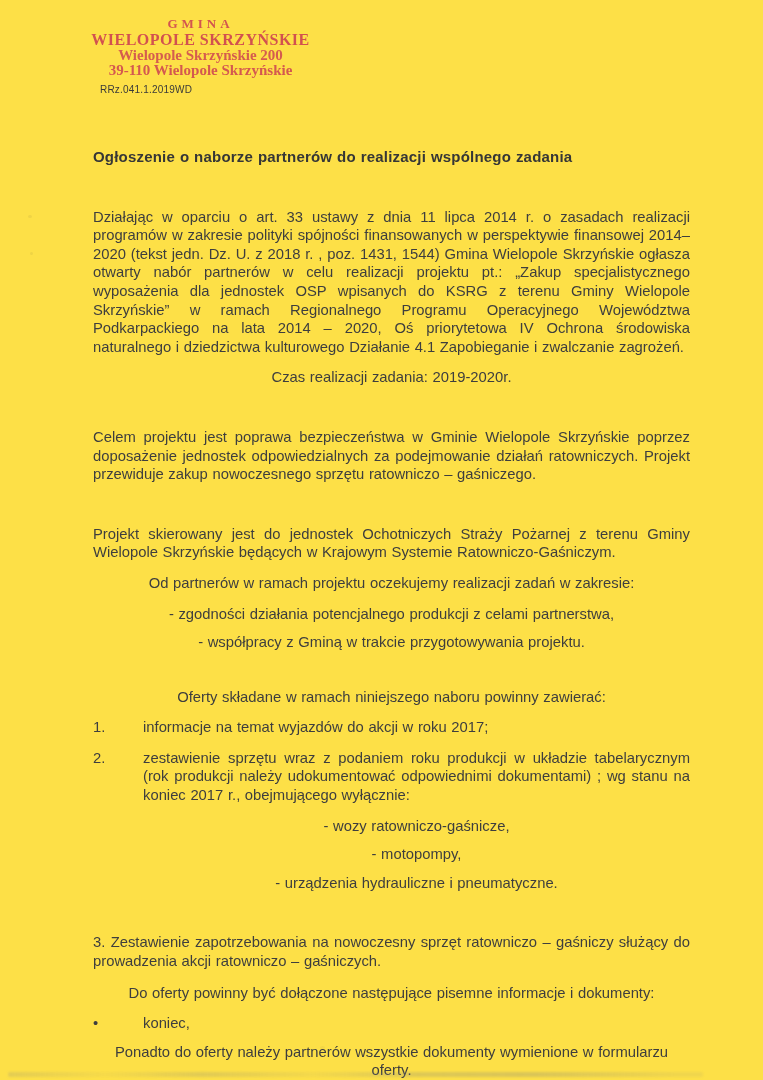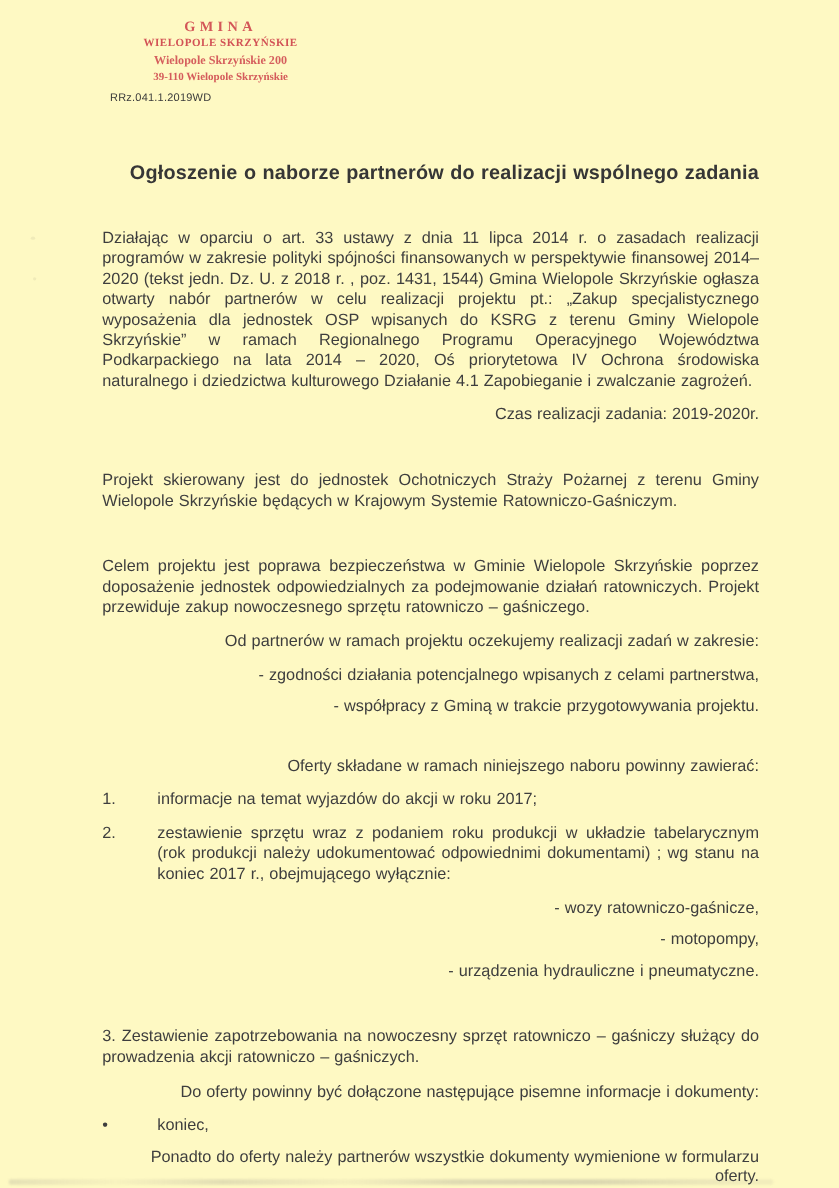--- a/index.html
+++ b/index.html
@@ -1,53 +1,53 @@
 <!DOCTYPE html>
 <html lang="pl"><head>
 <meta charset="utf-8">
 <style>
   html,body{margin:0;padding:0;background:#e9e9e9;}
   .page{
     position:relative;
     width:763px;height:1080px;
     margin:0 auto;
-    background:#fef9c3;
+    background:#fde047;
     overflow:hidden;
     font-family:"Liberation Sans","DejaVu Sans",sans-serif;
     color:#3e3e3e;
   }
   
   .stamp{
     position:absolute;top:16px;left:78px;width:245px;
     text-align:center;
     font-family:"Liberation Serif","DejaVu Serif",serif;
     font-weight:bold;
     line-height:15px;
     user-select:none;
   }
   .stamp .s1{font-size:13px;letter-spacing:4px;opacity:.92;}
-  .stamp .s2{font-size:10px;letter-spacing:.5px;margin-top:1px;opacity:.95;}
-  .stamp .s3{font-size:11px;margin-top:1px;opacity:.88;}
-  .stamp .s4{font-size:10px;opacity:.9;}
+  .stamp .s2{font-size:16px;letter-spacing:.5px;margin-top:1px;opacity:.95;}
+  .stamp .s3{font-size:15px;margin-top:1px;opacity:.88;}
+  .stamp .s4{font-size:15px;opacity:.9;}
   .reference{
     position:absolute;top:84px;left:100px;
     font-size:10px;color:#3a3a3a;letter-spacing:.2px;
   }
   
   .doc-body{
     position:absolute;top:140px;left:93px;width:597px;
     font-size:14.8px;line-height:18.6px;word-spacing:.5px;
   }
   .doc-title{
-    text-align:right;font-weight:bold;font-size:18px;
+    text-align:left;font-weight:bold;font-size:15px;
     margin:8px 0 38px 0;letter-spacing:.2px;color:#363636;
   }
   p{margin:0 0 12px 0;}
   .just{text-align:justify;margin-top:41px;}
-  .plain{text-align:right;}
+  .plain{text-align:center;}
   .dash-item{margin:0 0 10px 0;}
   .section-gap{margin-top:36px;}
   .section-gap-sm{margin-top:13px;}
   .num-item{display:flex;margin:0 0 12px 0;}
   .num-item .num{flex:0 0 50px;}
   .num-item .txt{flex:1;text-align:justify;}
   .sub-list{margin-left:50px;margin-top:0;}
   .sub-list .dash-item{margin-bottom:10px;}
   .bullet-item{margin:0 0 10px 0;text-align:justify;}
   .bullet-item .bullet{display:inline-block;width:50px;}
@@ -81,27 +81,27 @@
   <div class="reference">RRz.041.1.2019WD</div>
 
   <div class="doc-body">
 
     <div class="doc-title">Ogłoszenie o naborze partnerów do realizacji wspólnego zadania</div>
 
     <p class="just">Działając w oparciu o art. 33 ustawy z dnia 11 lipca 2014 r. o zasadach realizacji programów w zakresie polityki spójności finansowanych w perspektywie finansowej 2014–2020 (tekst jedn. Dz. U. z 2018 r. , poz. 1431, 1544) Gmina Wielopole Skrzyńskie ogłasza otwarty nabór partnerów w celu realizacji projektu pt.: „Zakup specjalistycznego wyposażenia dla jednostek OSP wpisanych do KSRG z terenu Gminy Wielopole Skrzyńskie” w ramach Regionalnego Programu Operacyjnego Województwa Podkarpackiego na lata 2014 – 2020, Oś priorytetowa IV Ochrona środowiska naturalnego i dziedzictwa kulturowego Działanie 4.1 Zapobieganie i zwalczanie zagrożeń.</p>
 
     <p class="plain">Czas realizacji zadania: 2019-2020r.</p>
 
+    <p class="just">Celem projektu jest poprawa bezpieczeństwa w Gminie Wielopole Skrzyńskie poprzez doposażenie jednostek odpowiedzialnych za podejmowanie działań ratowniczych. Projekt przewiduje zakup nowoczesnego sprzętu ratowniczo – gaśniczego.</p>
+
     <p class="just">Projekt skierowany jest do jednostek Ochotniczych Straży Pożarnej z terenu Gminy Wielopole Skrzyńskie będących w Krajowym Systemie Ratowniczo-Gaśniczym.</p>
-
-    <p class="just">Celem projektu jest poprawa bezpieczeństwa w Gminie Wielopole Skrzyńskie poprzez doposażenie jednostek odpowiedzialnych za podejmowanie działań ratowniczych. Projekt przewiduje zakup nowoczesnego sprzętu ratowniczo – gaśniczego.</p>
 
     <p class="plain">Od partnerów w ramach projektu oczekujemy realizacji zadań w zakresie:</p>
 
-    <p class="plain dash-item">- zgodności działania potencjalnego wpisanych z celami partnerstwa,</p>
+    <p class="plain dash-item">- zgodności działania potencjalnego produkcji z celami partnerstwa,</p>
     <p class="plain dash-item">- współpracy z Gminą  w trakcie przygotowywania projektu.</p>
 
     <p class="plain section-gap">Oferty składane w ramach niniejszego naboru powinny zawierać:</p>
 
     <div class="num-item">
       <span class="num">1.</span>
       <span class="txt">informacje na temat wyjazdów do akcji w roku 2017;</span>
     </div>
     <div class="num-item">
       <span class="num">2.</span>

